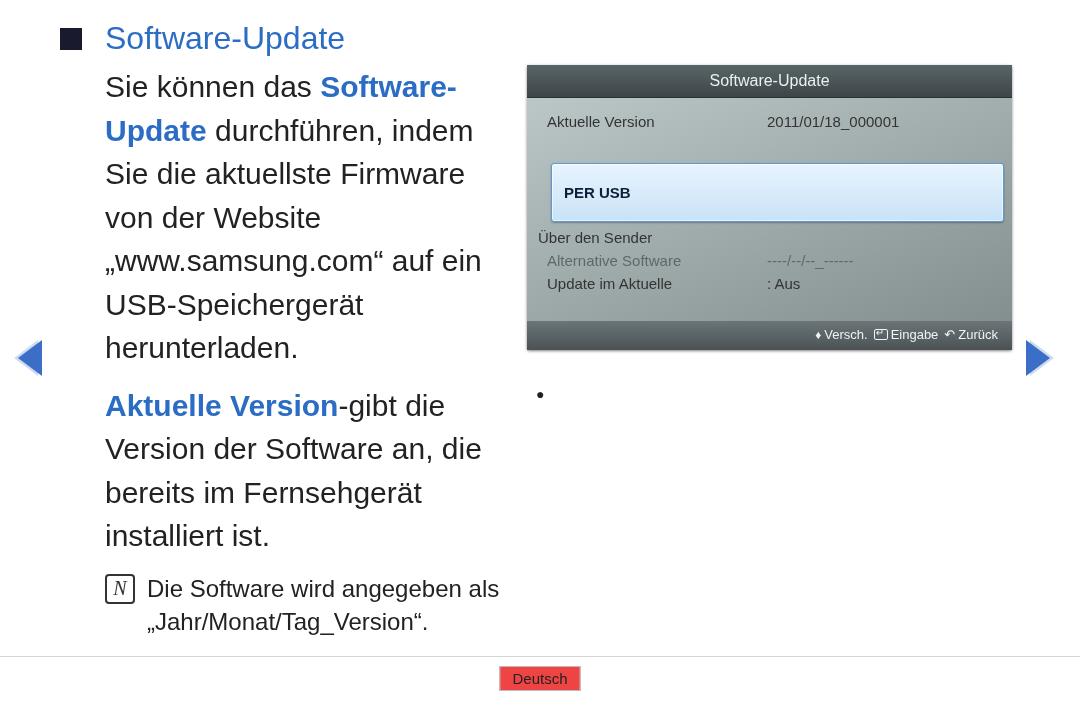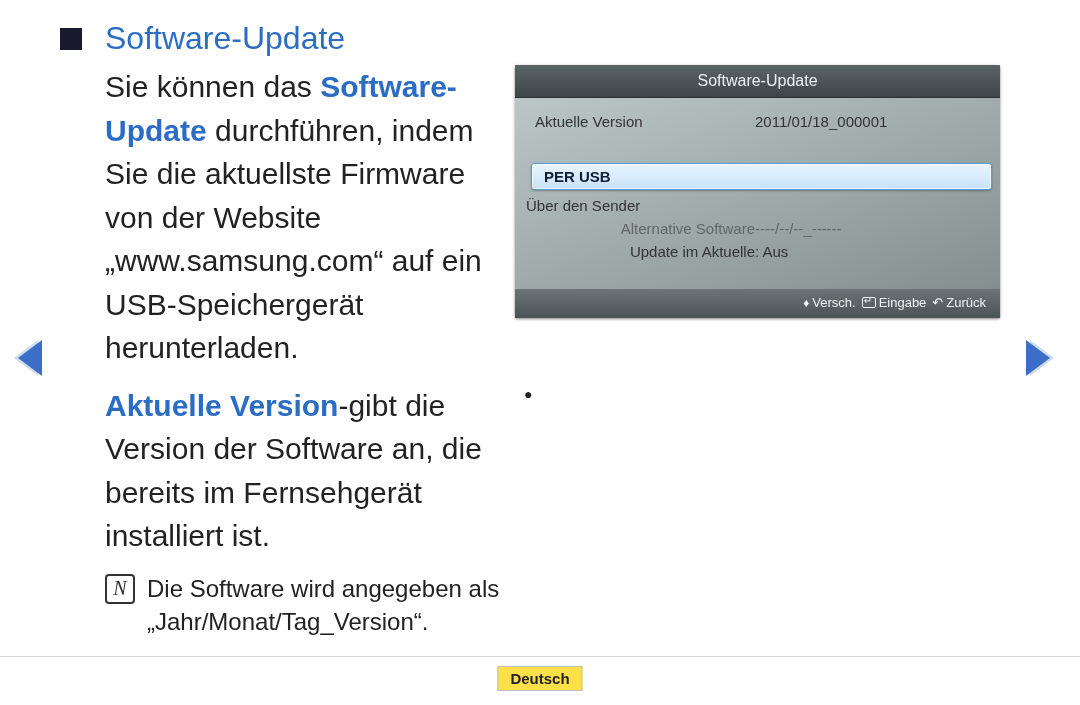--- a/index.html
+++ b/index.html
@@ -7,21 +7,21 @@
       width: 1080px;
       height: 705px;
       background: #fff;
       font-family: Arial, Helvetica, sans-serif;
       position: relative;
       overflow: hidden;
     }
     .page {
       padding: 20px 0 0 0;
       display: flex;
-      gap: 20px;
+      gap: 32px;
     }
     .left-col {
       width: 500px;
       padding-left: 60px;
     }
     .bullet-square {
       position: absolute;
       left: 60px;
       top: 28px;
       width: 22px;
@@ -89,35 +89,35 @@
     .tv-body { padding: 12px 0 4px; }
     .tv-line {
       display: flex;
       padding: 3px 20px;
       color: #333;
     }
     .tv-line .lbl { width: 220px; }
     .tv-line .val { flex: 1; }
     .tv-gap { height: 30px; }
     .tv-selected {
-      margin: 0 8px 4px 16px;
-      padding: 4px 12px;
+      margin: 0 8px 4px 24px;
+      padding: 20px 12px;
       background: linear-gradient(#e8f4ff, #c9e2f6);
       border: 1px solid #5a9bd5;
       border-radius: 3px;
       color: #0d1f3a;
       font-weight: bold;
       box-shadow: 0 0 0 1px rgba(255,255,255,0.6) inset, 0 1px 2px rgba(0,0,0,0.3);
     }
     .tv-item {
       padding: 3px 11px;
       color: #333;
     }
     .tv-row { display: flex; padding: 3px 20px; color: #333; }
-    .tv-row .lbl { width: 220px; text-align: right; }
+    .tv-row .lbl { width: 220px; }
     .tv-row .val { flex: 1; }
     .tv-row.dim { color: #5e6868; }
     .tv-footer {
       text-align: right;
       padding: 6px 14px 8px;
       color: #eef3f3;
       font-size: 13px;
       background: linear-gradient(#6b7577, #4a5254);
       display: flex;
       justify-content: flex-end;
@@ -176,24 +176,24 @@
     .arrow-right.shadow {
       border-left-color: rgba(59,111,199,0.25);
       right: 26px;
     }
 
     .lang-badge {
       position: absolute;
       left: 50%;
       transform: translateX(-50%);
       bottom: 14px;
-      background: #fde047;
+      background: #ef4444;
       color: #222;
       font-size: 15px;
-      font-weight: bold;
+      font-weight: normal;
       padding: 3px 12px;
       border: 1px solid #bcbcbc;
     }
     .divider {
       position: absolute;
       left: 0; right: 0;
       bottom: 48px;
       height: 1px;
       background: #d6d6d6;
     }

